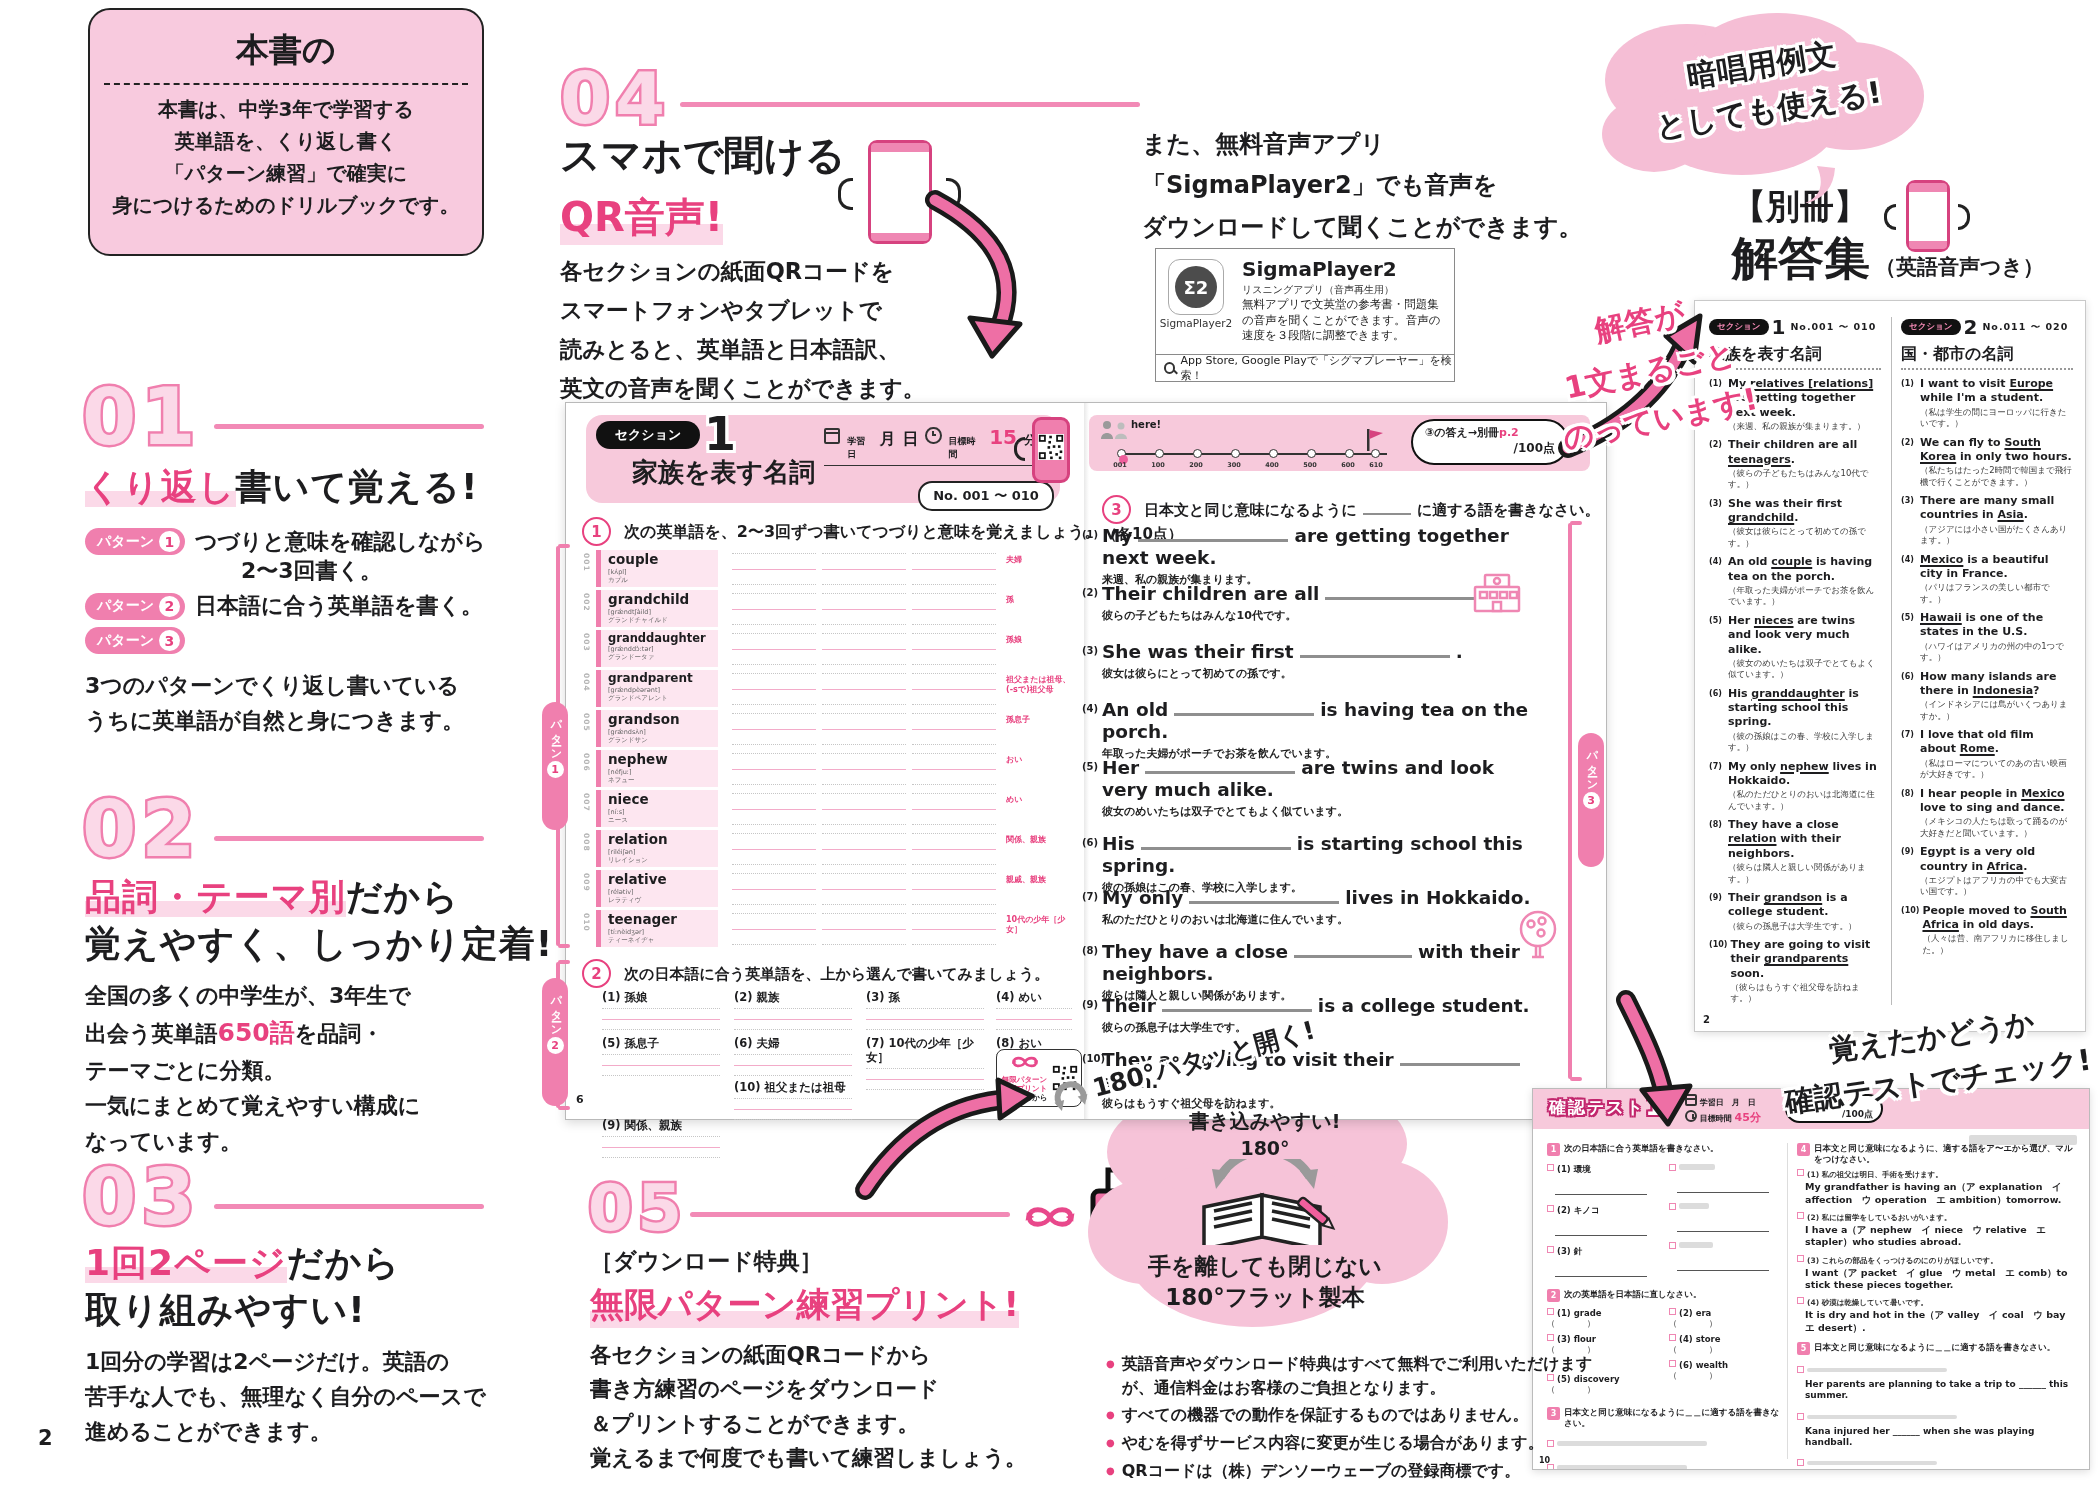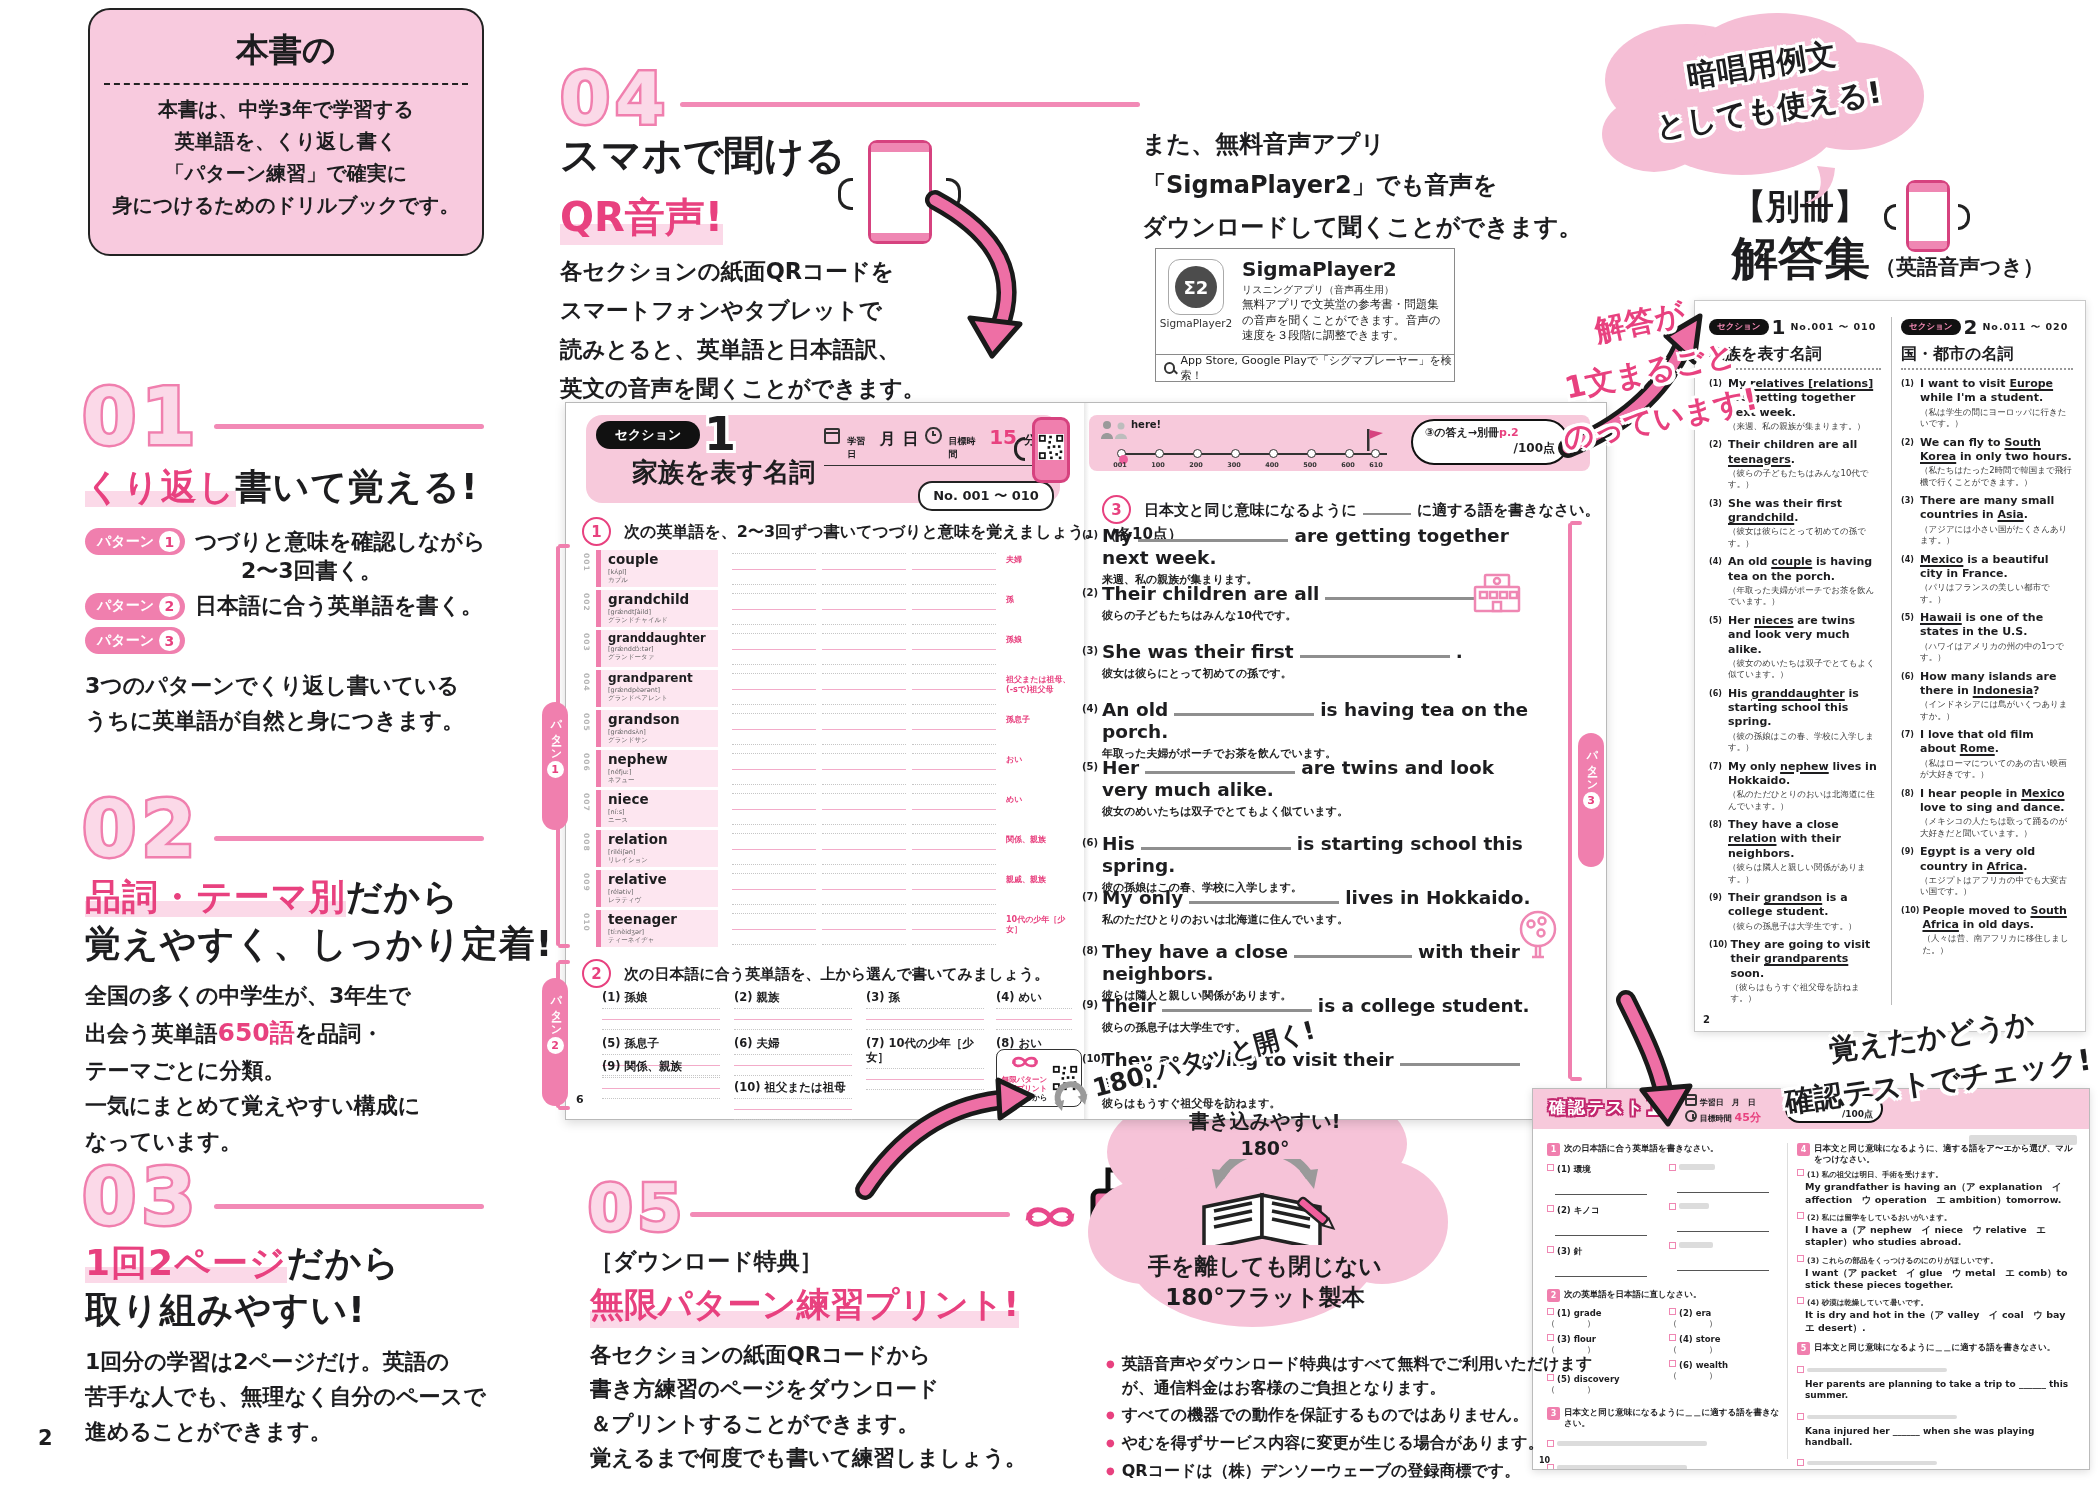--- a/index.html
+++ b/index.html
@@ -682,21 +682,21 @@
         <div class="t2cell">
           <i></i>
         </div>
       </div>
     <div class="t2item" style="left:430px;top:634px;width:76px">
         <div class="t2lab">(8) おい</div>
         <div class="t2cell">
           <i></i>
         </div>
       </div>
-    <div class="t2item" style="left:36px;top:657px">
+    <div class="t2item" style="left:36px;top:716px">
         <div class="t2lab">(9) 関係、親族</div>
         <div class="t2cell">
           <i></i>
         </div>
       </div>
     <div class="t2item" style="left:168px;top:678px">
         <div class="t2lab">(10) 祖父または祖母</div>
         <div class="t2cell">
           <i></i>
         </div>

